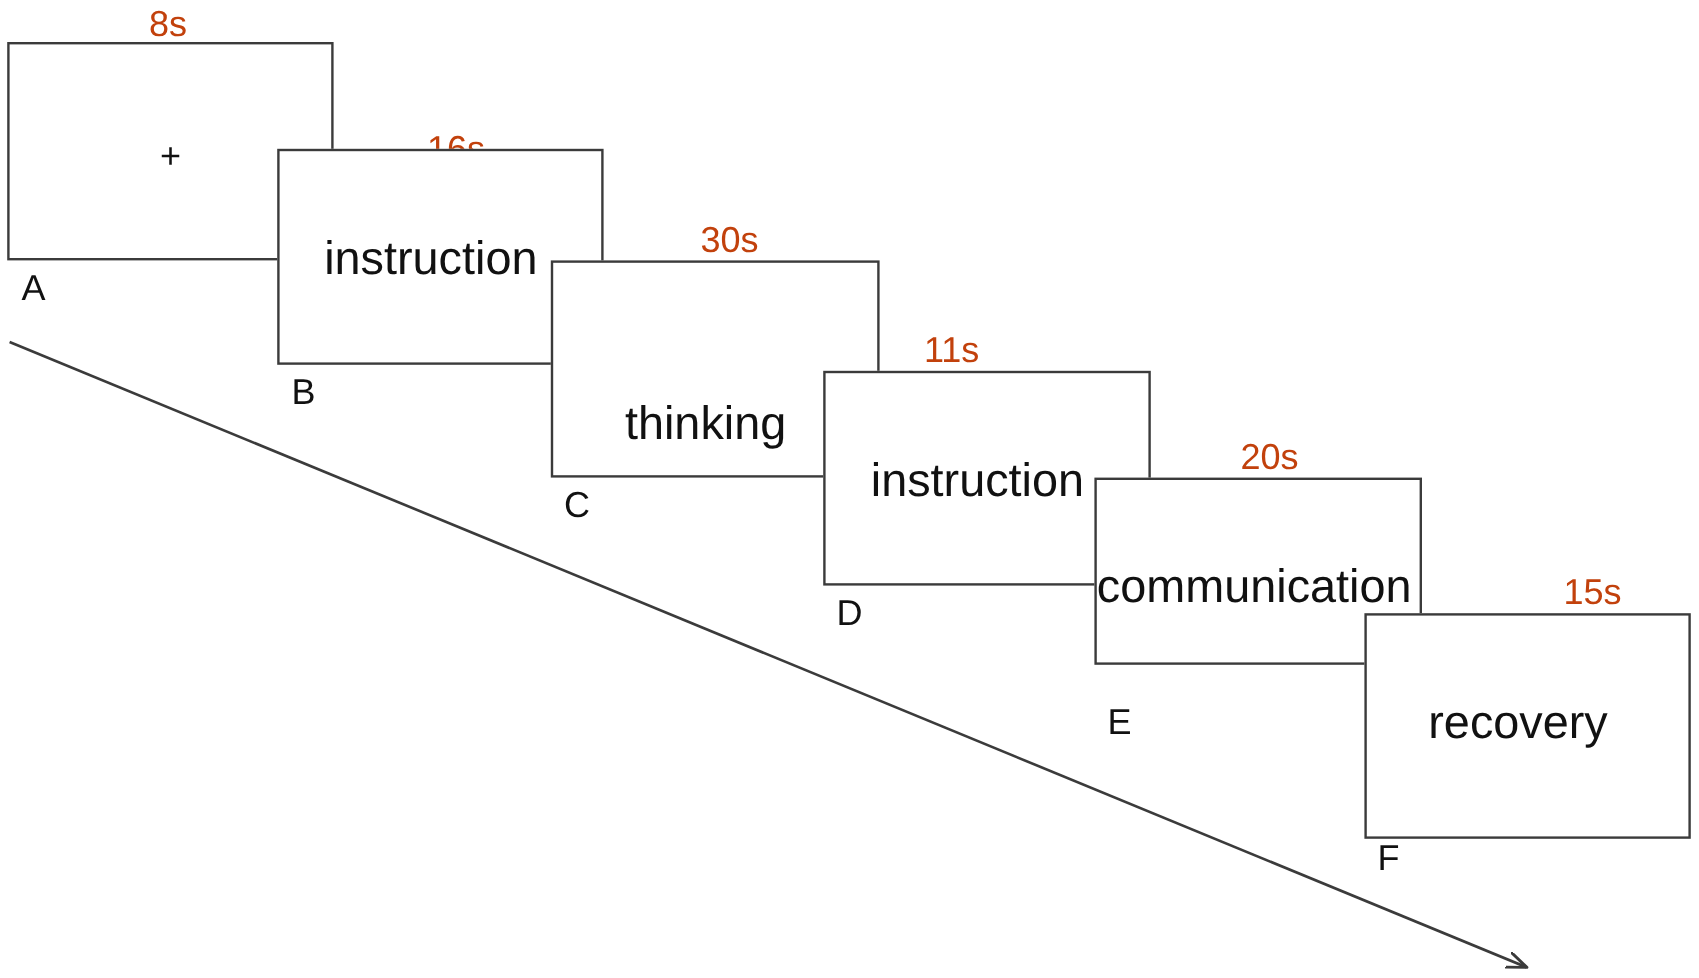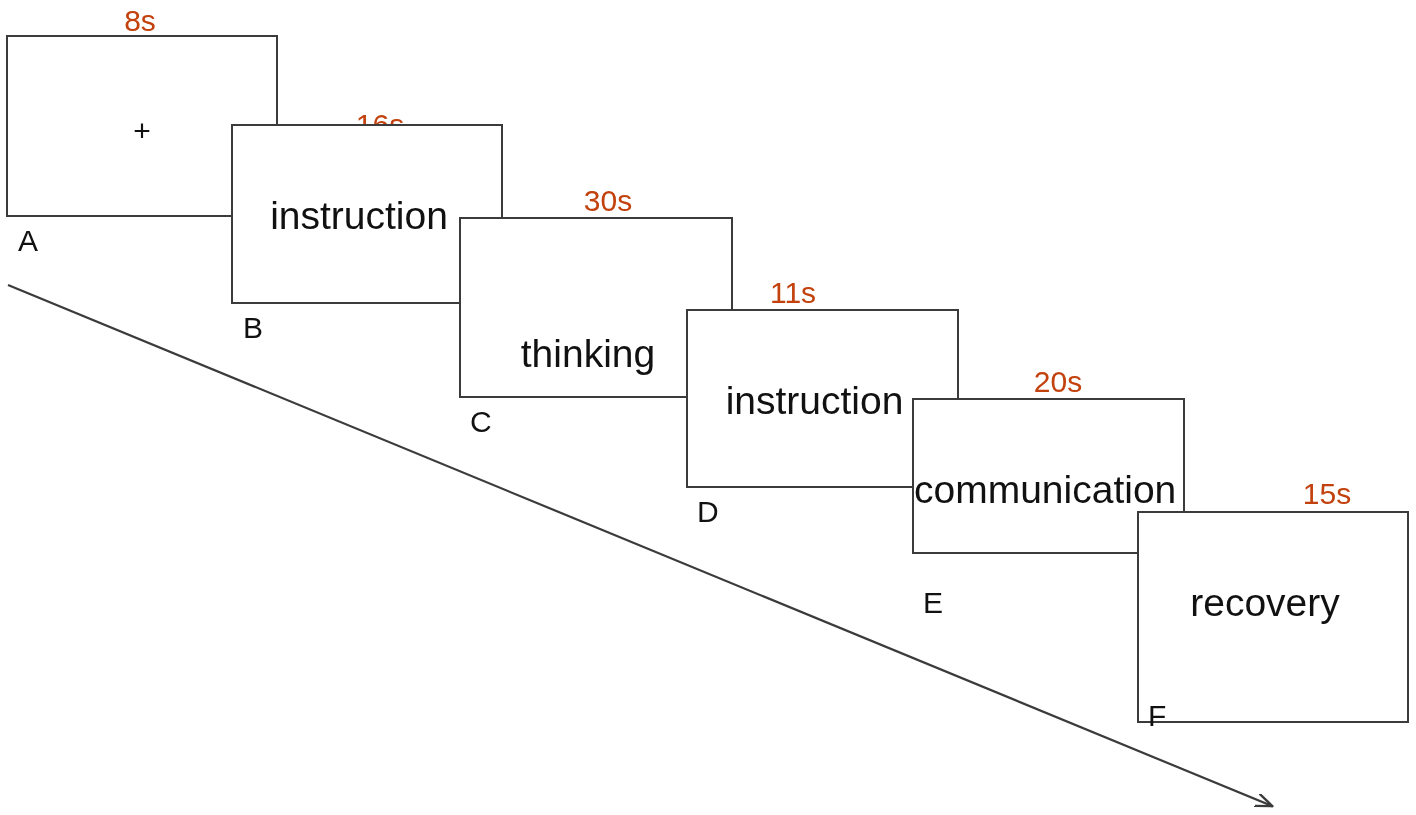--- a/index.html
+++ b/index.html
@@ -97,19 +97,19 @@
       <div class="screen-box" style="left: 686px; top: 309px; width: 273px; height: 179px;">
         <div class="screen-label" style="top: 69.5px;">instruction</div>
       </div>
       <div class="step-letter" style="left: 697px; top: 497px;">D</div>
       <div class="duration-label" style="left: 1058px; top: 367px;">20s</div>
       <div class="screen-box" style="left: 912px; top: 398px; width: 273px; height: 156px;">
         <div class="screen-label" style="top: 70px;">communication</div>
       </div>
       <div class="step-letter" style="left: 923px; top: 588px;">E</div>
       <div class="duration-label" style="left: 1287px; top: 479px; margin-left: 40px;">15s</div>
-      <div class="screen-box" style="left: 1137px; top: 511px; width: 272px; height: 212px;">
+      <div class="screen-box" style="left: 1137px; top: 511px; width: 272px; height: 188px;">
         <div class="screen-label" style="top: 70px;">recovery</div>
       </div>
       <div class="step-letter" style="left: 1148px; top: 701px;">F</div>
     </div>
 
 </div>
 
 </body></html>

